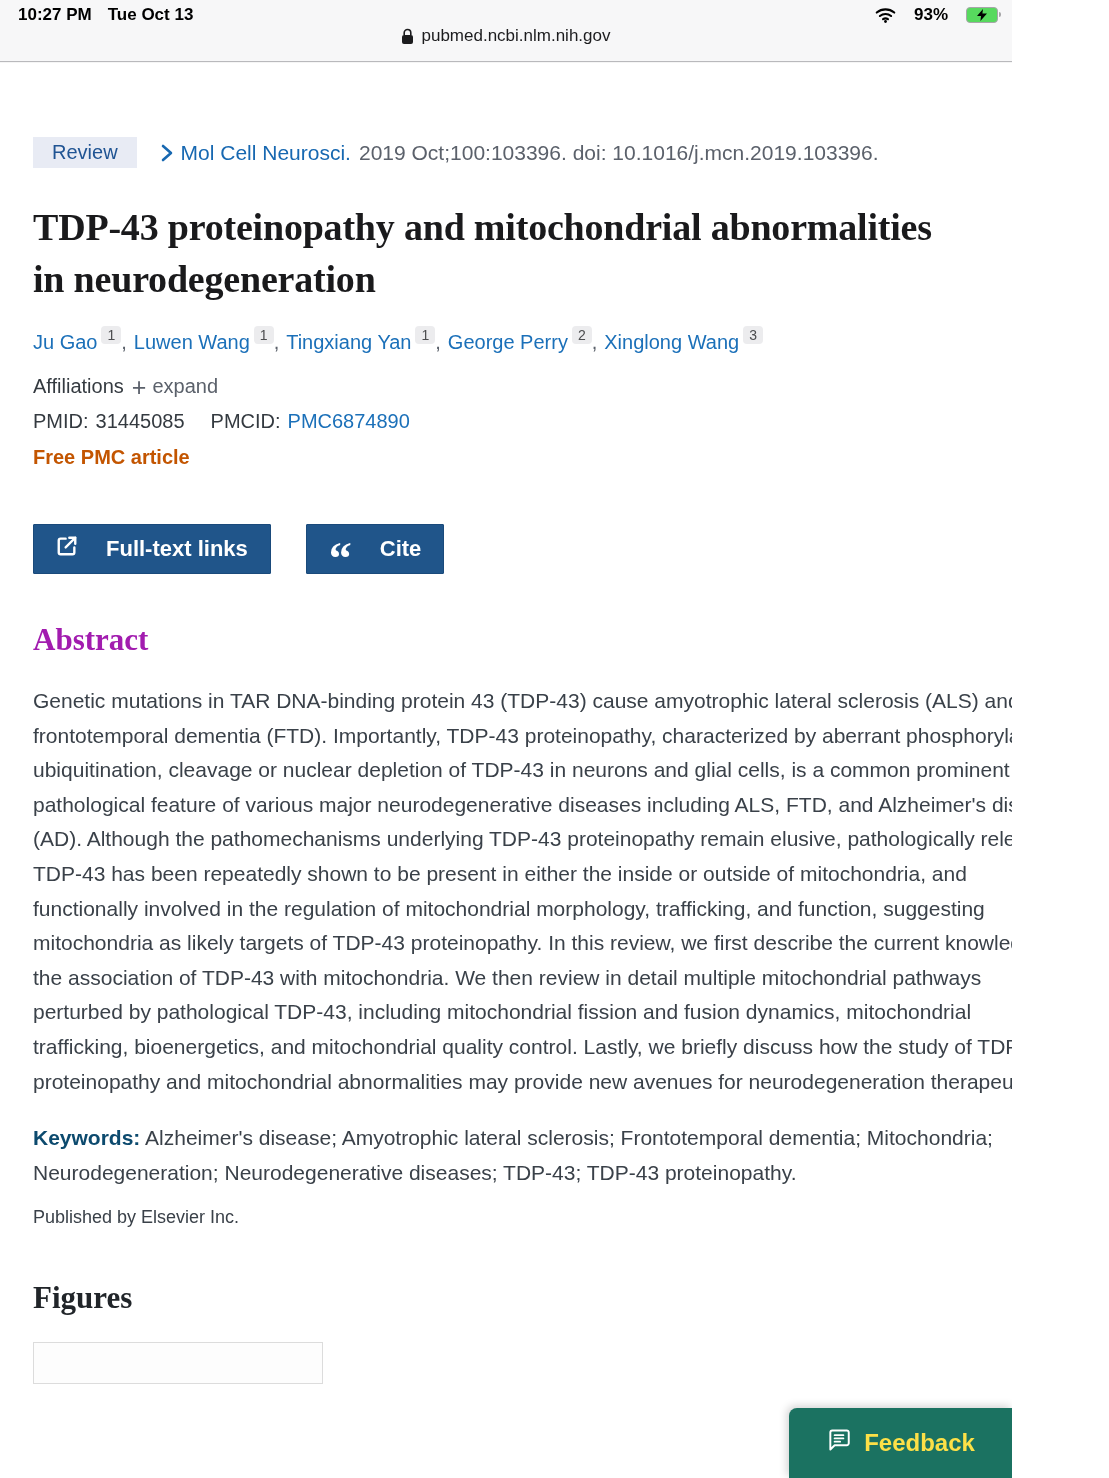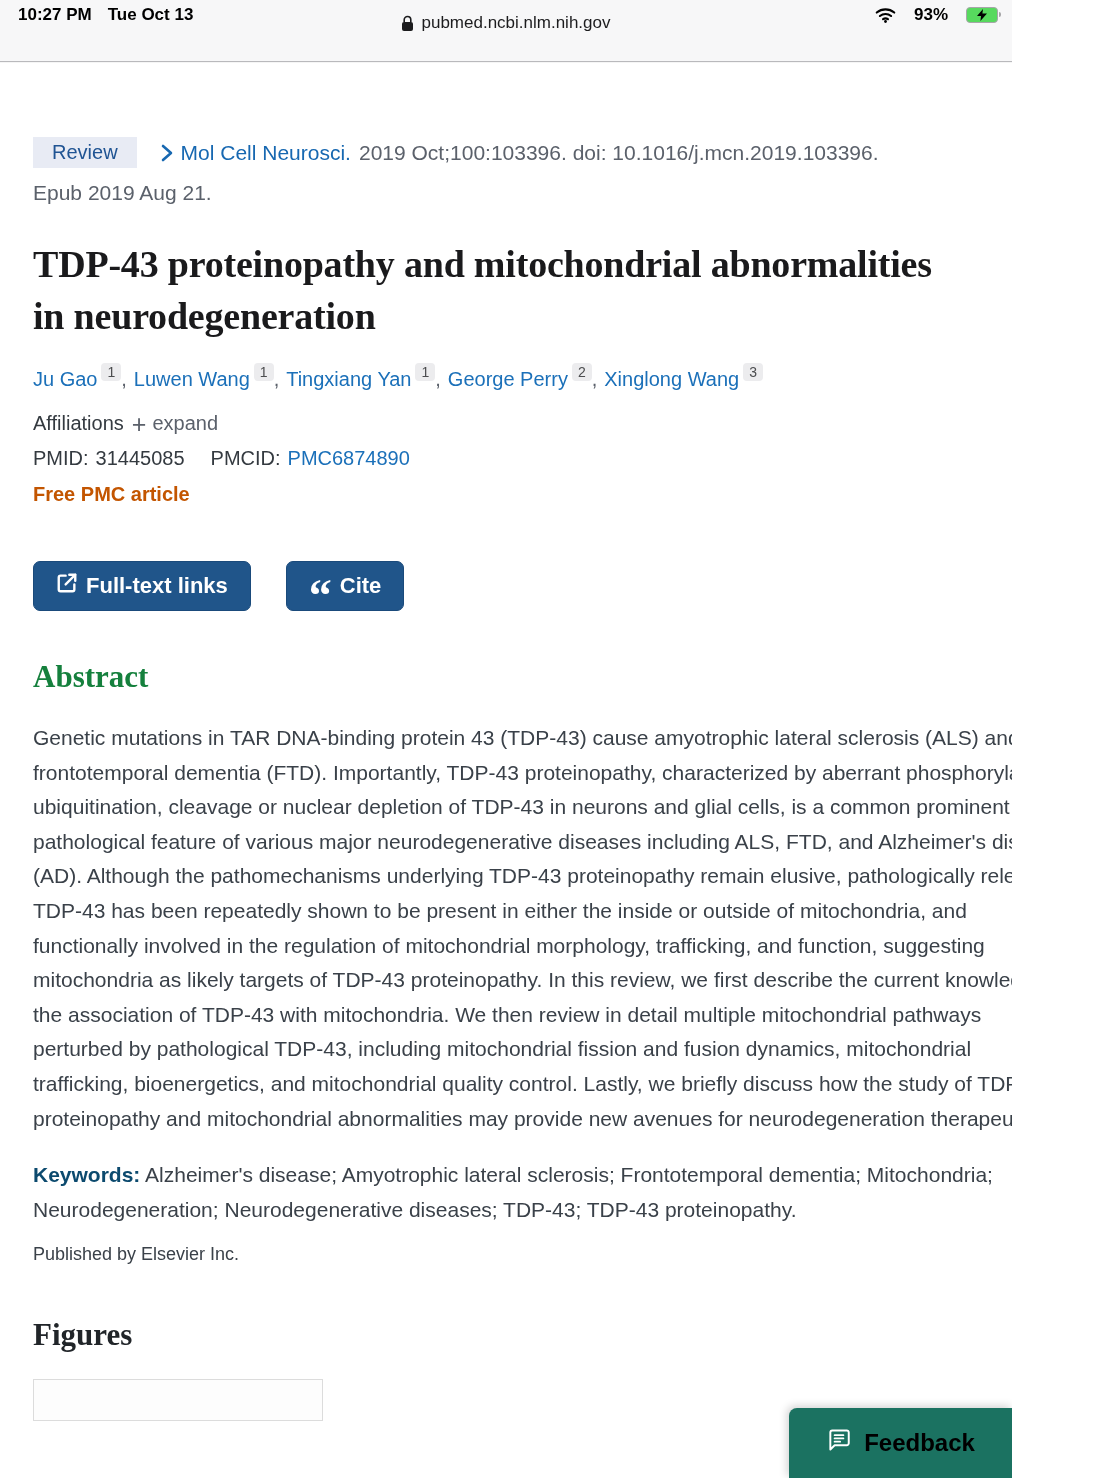--- a/index.html
+++ b/index.html
@@ -36,21 +36,21 @@
     display: flex; align-items: center; justify-content: center;
     background: #57d95e;
   }
   .battery::after {
     content: ""; position: absolute; right: -4px; top: 4px;
     width: 2px; height: 5px; background: #a6a6a8;
     border-radius: 0 2px 2px 0;
   }
   .url-row {
     position: absolute;
-    top: 13px; left: 0; right: 0;
+    top: 26px; left: 0; right: 0;
     display: flex; justify-content: center; align-items: center; gap: 7px;
     font-size: 17px; font-weight: 500; color: #1c1c1e;
   }
   .lock-icon svg { display: block; }
 
   
   .content { padding: 0 33px; }
 
   .cite-row {
     margin-top: 75px;
@@ -116,37 +116,37 @@
   .id-link { color: #1b70b9; cursor: pointer; }
 
   .free-pmc {
     margin-top: 13px;
     font-size: 20px; font-weight: 700;
     color: #c35500;
   }
 
   .btn-row { margin-top: 55px; display: flex; gap: 35px; }
   .navy-btn {
-    display: inline-flex; align-items: center; gap: 8px;
+    display: inline-flex; align-items: center; gap: 28px;
     background: #20558a; color: #ffffff;
-    border: 1px solid #1a4a7b; border-radius: 7px;
+    border: 1px solid #1a4a7b; border-radius: 1px;
     padding: 10px 22px;
     font-size: 22px; font-weight: 700;
     font-family: inherit; cursor: pointer;
   }
   .quote-glyph {
     font-family: "Liberation Serif", "DejaVu Serif", serif;
     font-size: 46px; font-weight: 700; line-height: 0;
     position: relative; top: 10px;
   }
 
   .section-heading {
     margin-top: 48px;
     font-family: "Liberation Serif", "DejaVu Serif", serif;
-    font-size: 31px; font-weight: 700; color: #15803d;
+    font-size: 31px; font-weight: 700; color: #a21caf;
   }
 
   .abstract-text {
     margin: 24px 0 0 0;
     font-size: 21px; line-height: 34.6px; color: #3a4149;
     width: 1036px;
   }
   .keywords {
     margin: 22px 0 0 0;
     font-size: 21px; line-height: 34.6px; color: #3a4149;
@@ -168,21 +168,21 @@
     border: 1px solid #dcdcdc;
     background: #fdfdfd;
   }
 
   
   .feedback-btn {
     position: absolute;
     right: 0; bottom: 0;
     width: 223px; height: 70px;
     background: #1b7261;
-    color: #000000;
+    color: #fde047;
     border: none;
     border-radius: 8px 0 0 0;
     display: flex; align-items: center; justify-content: center; gap: 12px;
     font-size: 24px; font-weight: 700; font-family: inherit;
     box-shadow: -2px -2px 8px rgba(0,0,0,0.18);
     cursor: pointer;
   }
 </style>
 </head>
 <body>
@@ -228,21 +228,20 @@
     <div class="cite-row">
       <span class="review-badge">Review</span>
       <span class="journal-chevron">
         <svg width="16" height="20" viewBox="0 0 16 20" fill="none">
           <path d="M4 3l8 7-8 7" stroke="#1768b1" stroke-width="2.6" stroke-linecap="round" stroke-linejoin="round"></path>
         </svg>
       </span>
       <a class="journal-link">Mol Cell Neurosci.</a>
       <span>2019 Oct;100:103396. doi: 10.1016/j.mcn.2019.103396.</span>
     </div>
-    <div class="cite-line2">Epub 2019 Aug 21.</div>
 
     <h1 class="article-title">TDP-43 proteinopathy and mitochondrial abnormalities in neurodegeneration</h1>
 
     <div class="authors">
       <span><a class="author-link">Ju Gao</a><span class="author-sup">1</span><span class="author-sep">,</span></span>
       <span><a class="author-link">Luwen Wang</a><span class="author-sup">1</span><span class="author-sep">,</span></span>
       <span><a class="author-link">Tingxiang Yan</a><span class="author-sup">1</span><span class="author-sep">,</span></span>
       <span><a class="author-link">George Perry</a><span class="author-sup">2</span><span class="author-sep">,</span></span>
       <span><a class="author-link">Xinglong Wang</a><span class="author-sup">3</span></span>
     </div>

